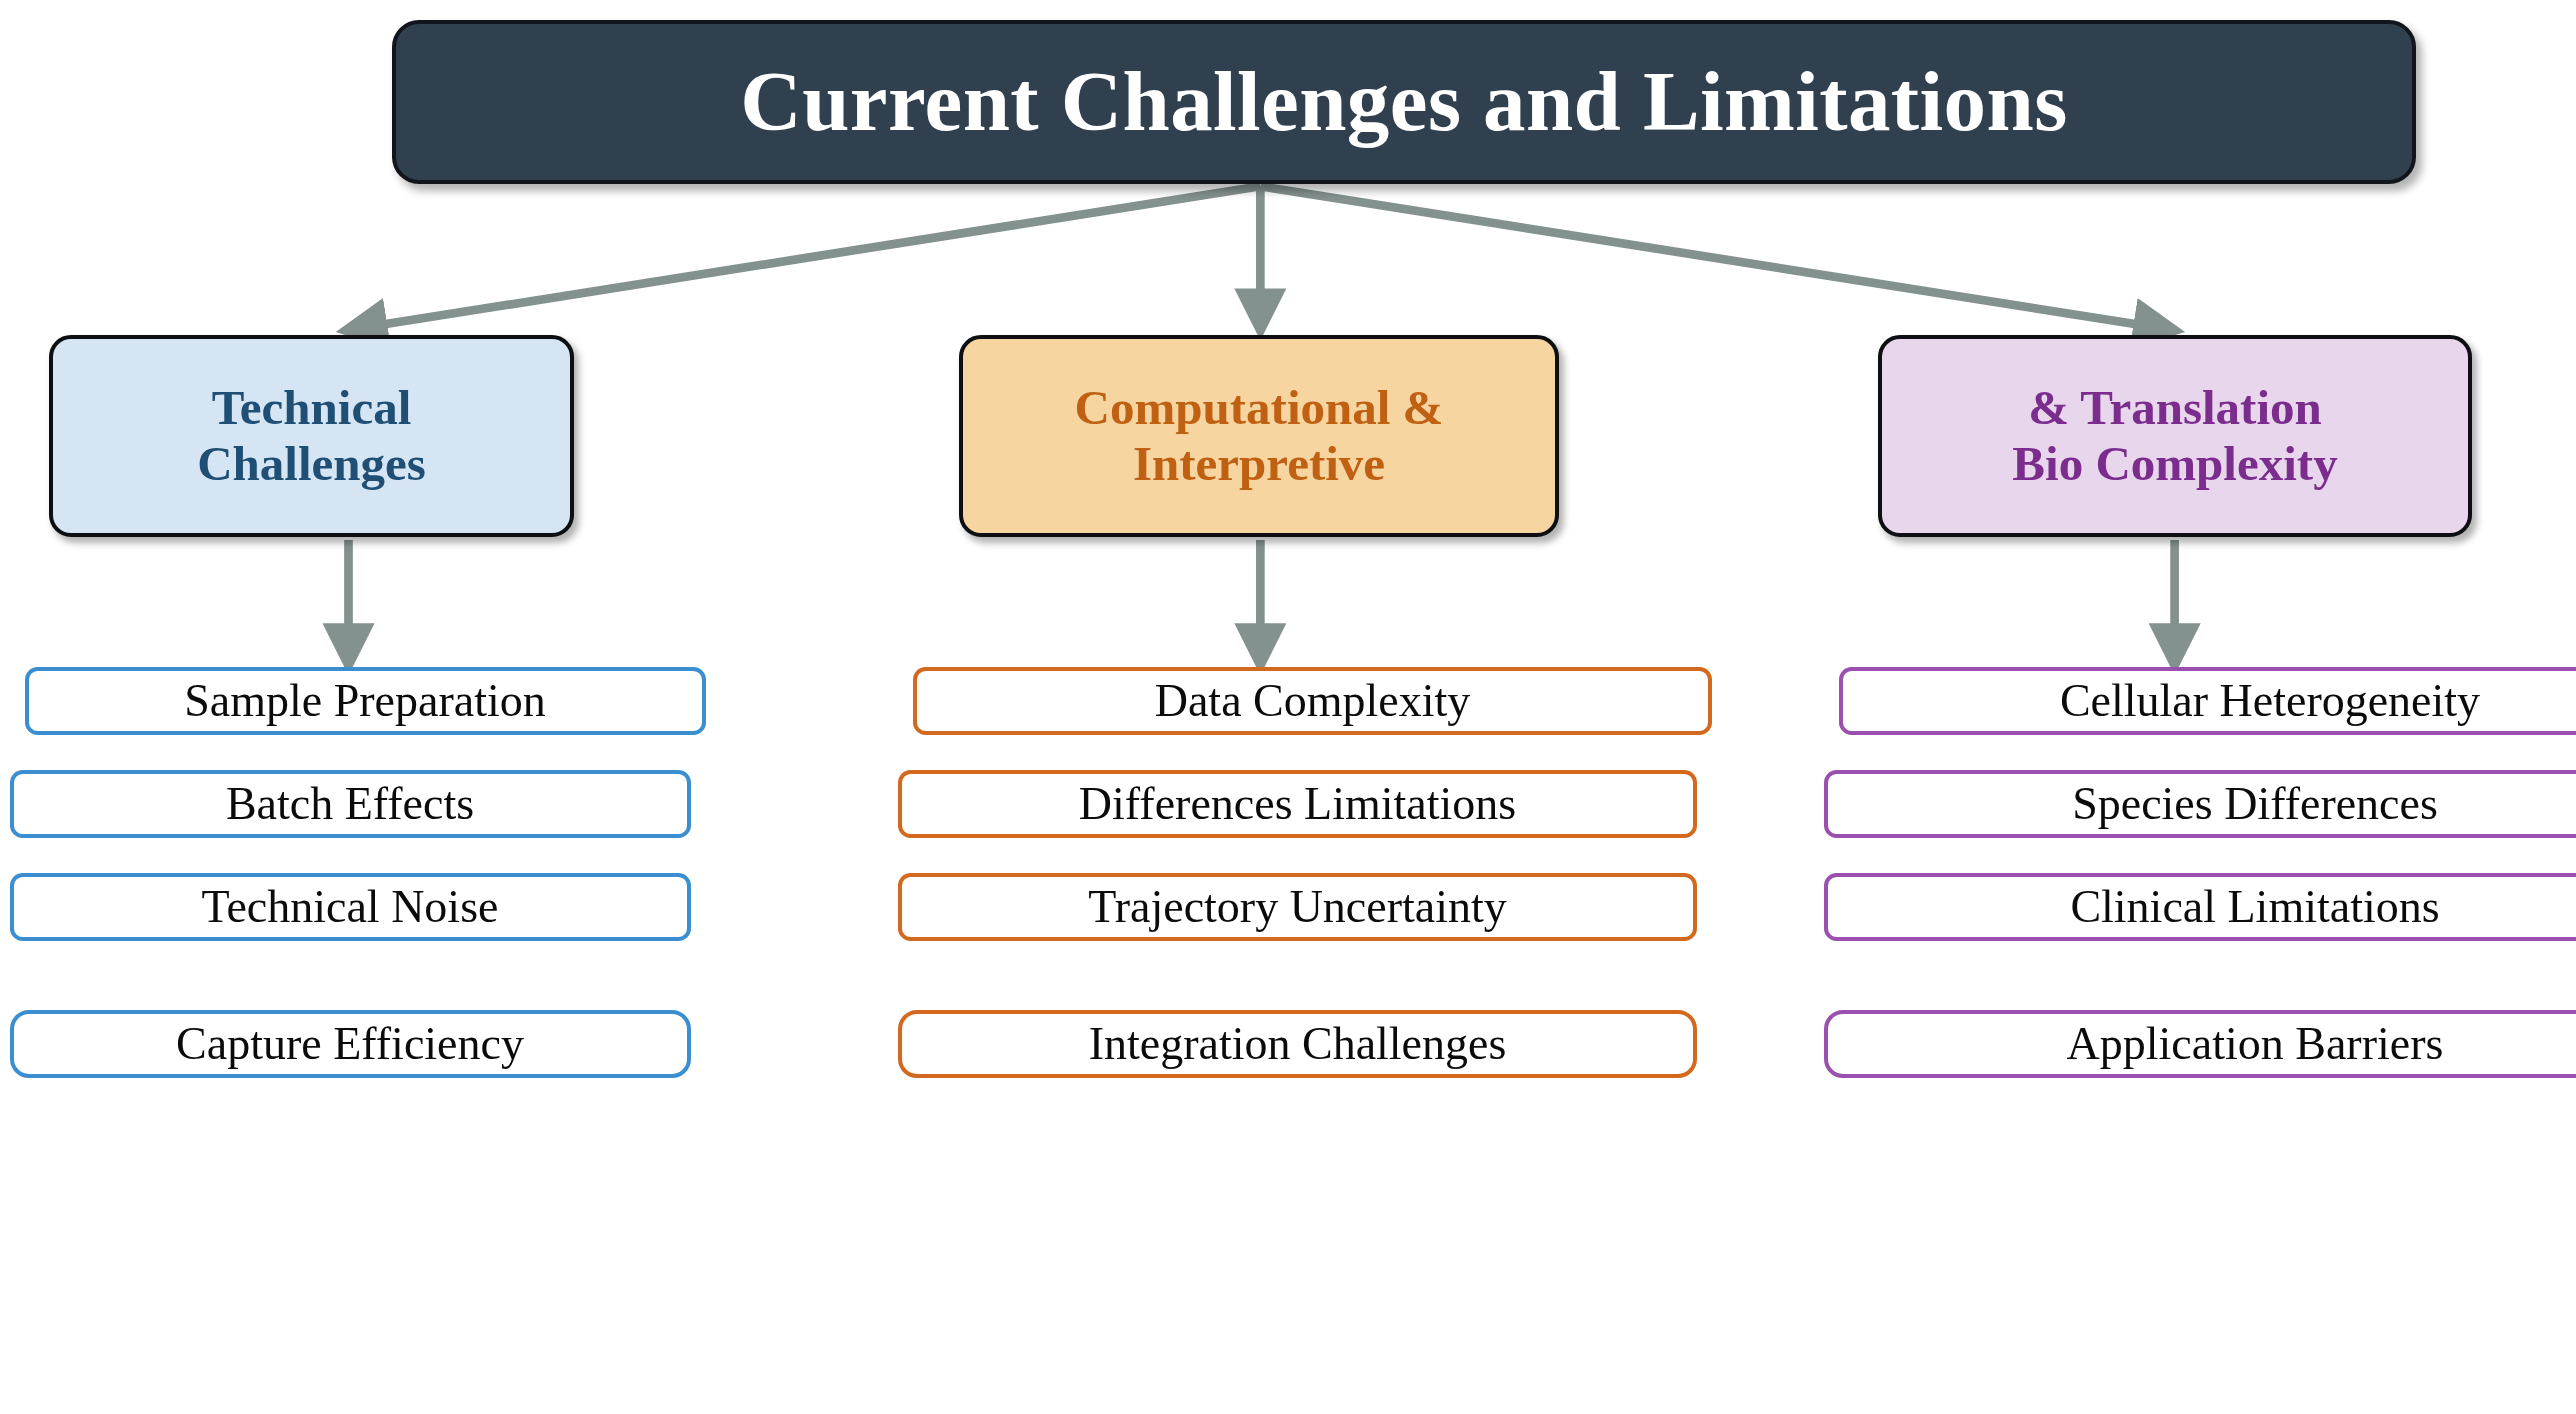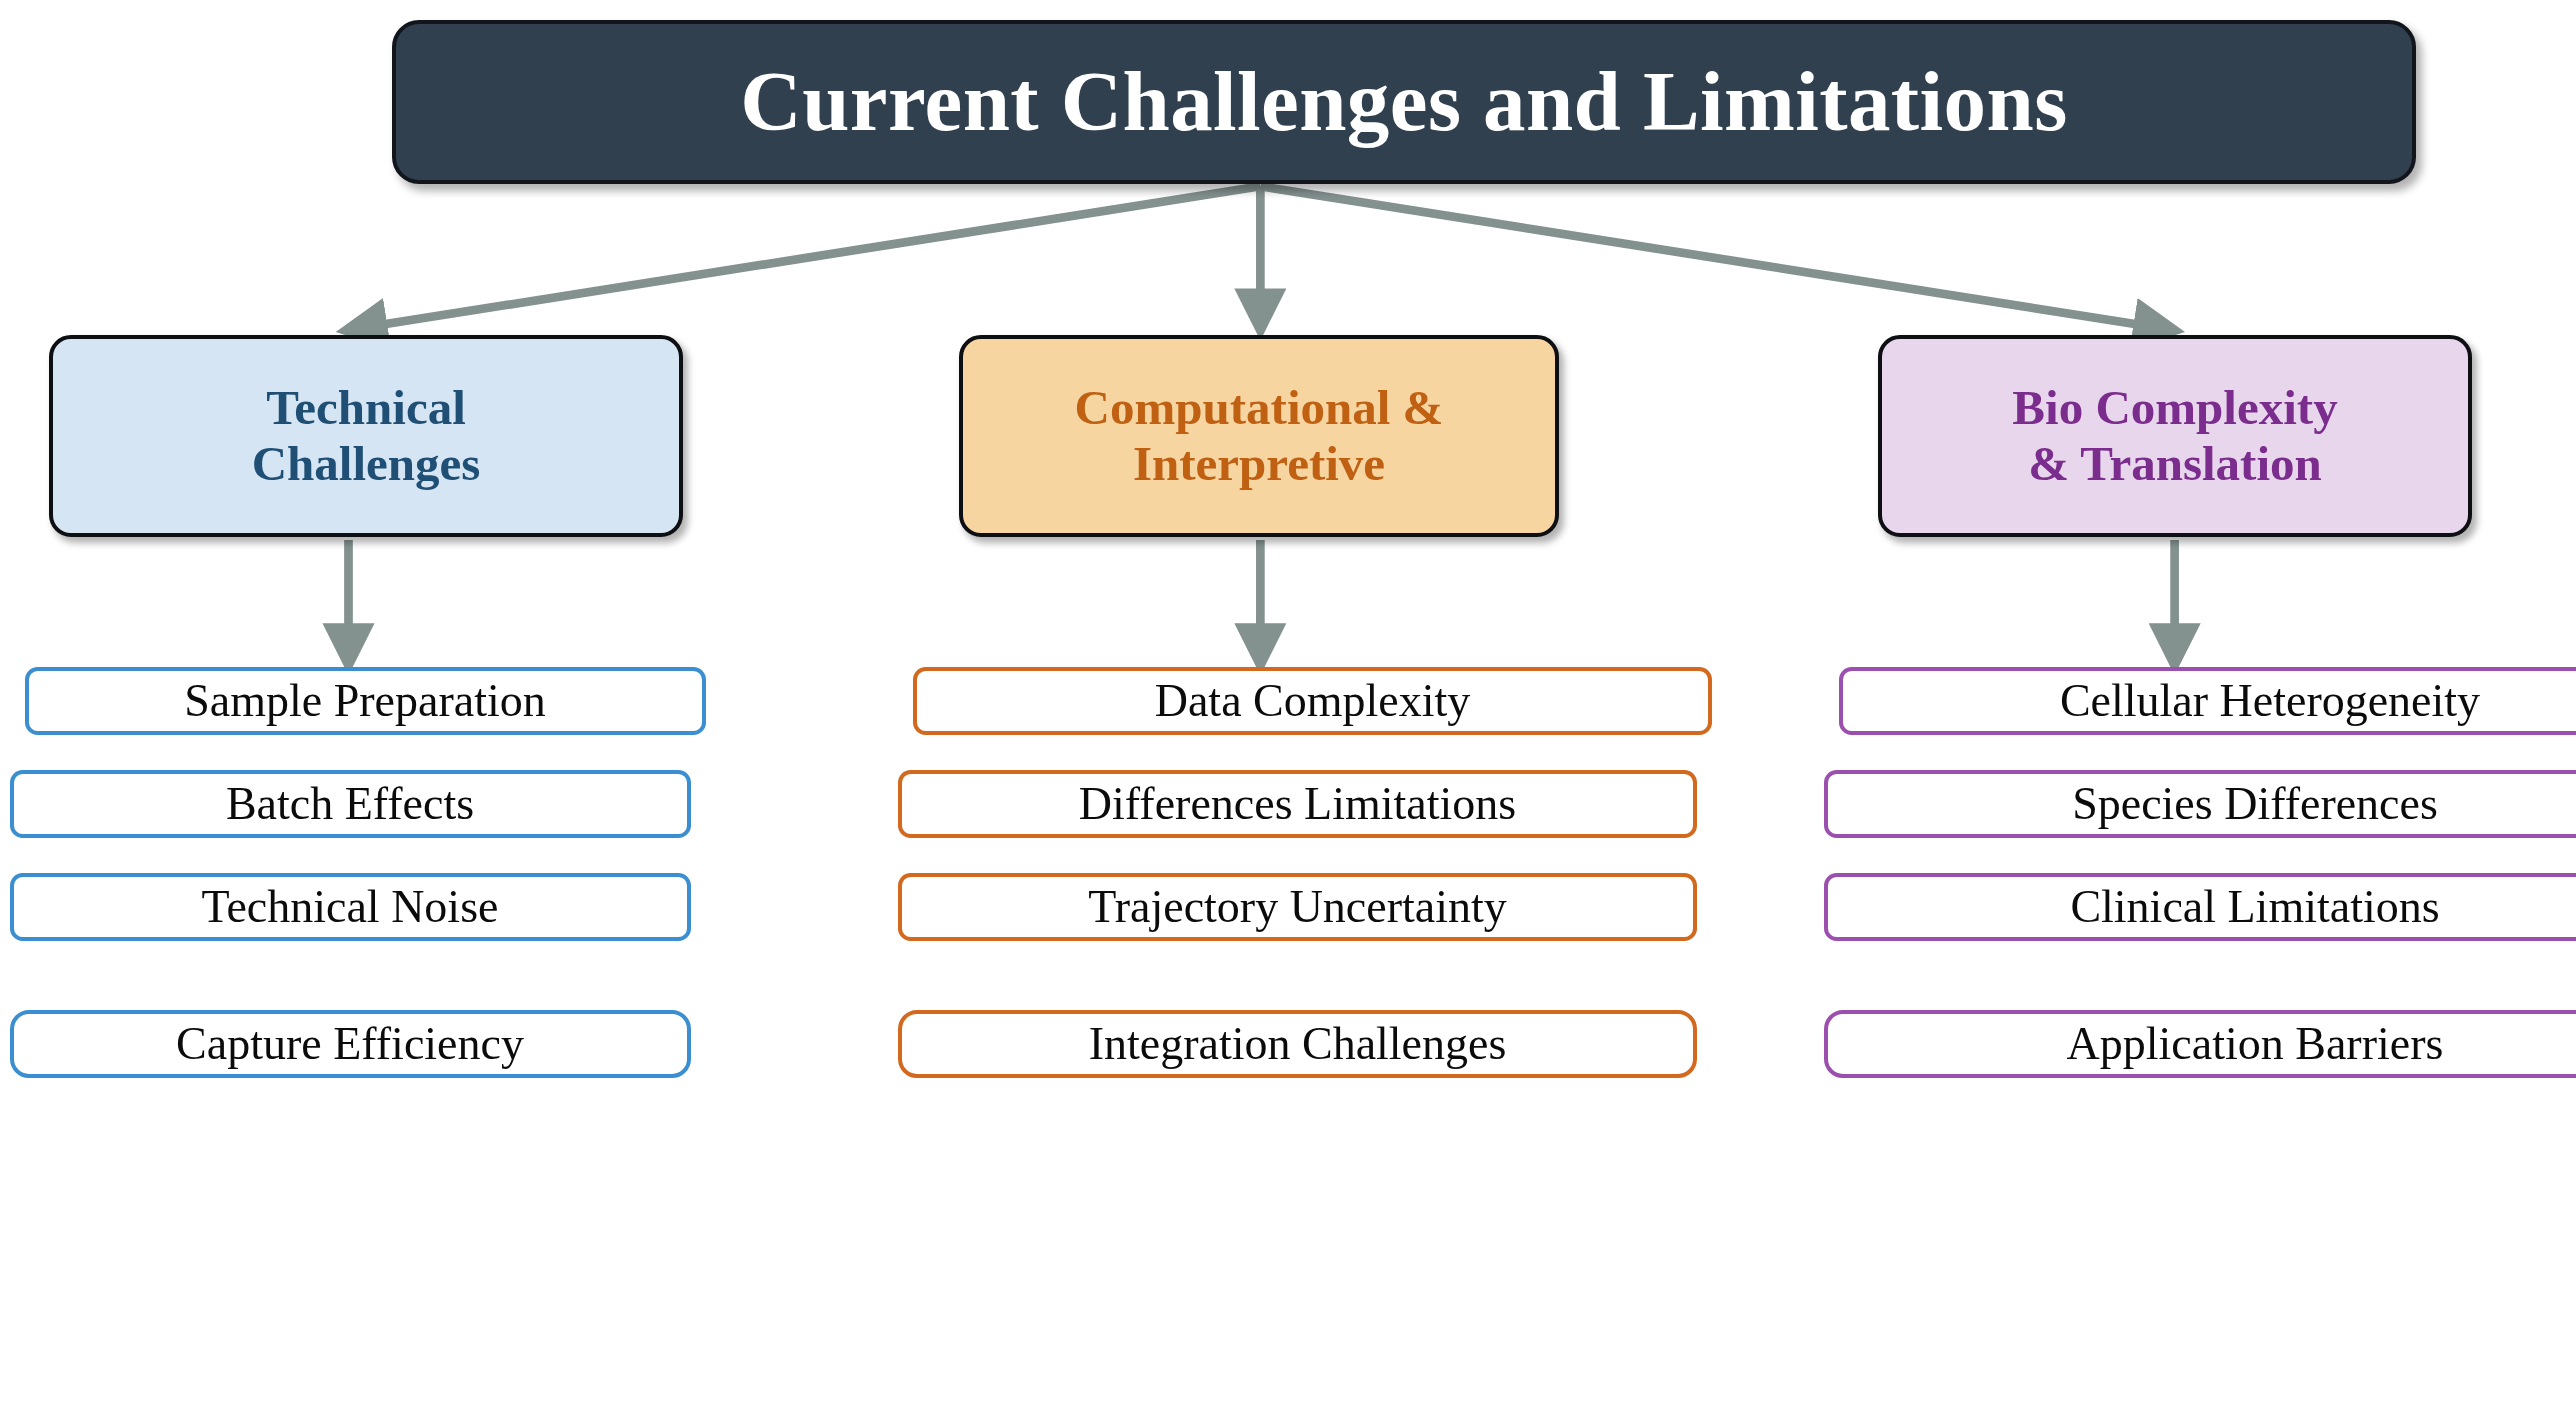--- a/index.html
+++ b/index.html
@@ -66,21 +66,21 @@
     justify-content: center;
     box-shadow: 4.7px 5.5px 7.1px rgba(0,0,0,0.30);
   }
   .cat-text {
     font-weight: bold;
     font-size: 49px;
     line-height: 1.15;
     text-align: center;
     padding: 0 8px;
   }
-  #cat-box-0 { left: 49px;   width: 634px; background: #d5e5f3; }
+  #cat-box-0 { left: 49px;   width: 525px; background: #d5e5f3; }
   #cat-box-1 { left: 959px; width: 600px; background: #f7d5a1; }
   #cat-box-2 { left: 1878px; width: 594px; background: #e8d6ec; }
   #cat-text-0 { color: #1f4f75; }
   #cat-text-1 { color: #bf6012; }
   #cat-text-2 { color: #7b2d8e; }
 
   
   .leaf-box {
     position: absolute;
     height: 68px;
@@ -143,22 +143,22 @@
 
   <div class="cat-box" id="cat-box-1">
     <div class="cat-text" id="cat-text-1">
       <div>Computational &amp;</div>
       <div>Interpretive</div>
     </div>
   </div>
 
   <div class="cat-box" id="cat-box-2">
     <div class="cat-text" id="cat-text-2">
+      <div>&amp; Translation</div>
       <div>Bio Complexity</div>
-      <div>&amp; Translation</div>
     </div>
   </div>
 
   <div class="col-0">
     <div class="leaf-box leaf-row-0">
       <span class="leaf-text">Sample Preparation</span>
     </div>
     <div class="leaf-box leaf-row-1">
       <span class="leaf-text">Batch Effects</span>
     </div>

